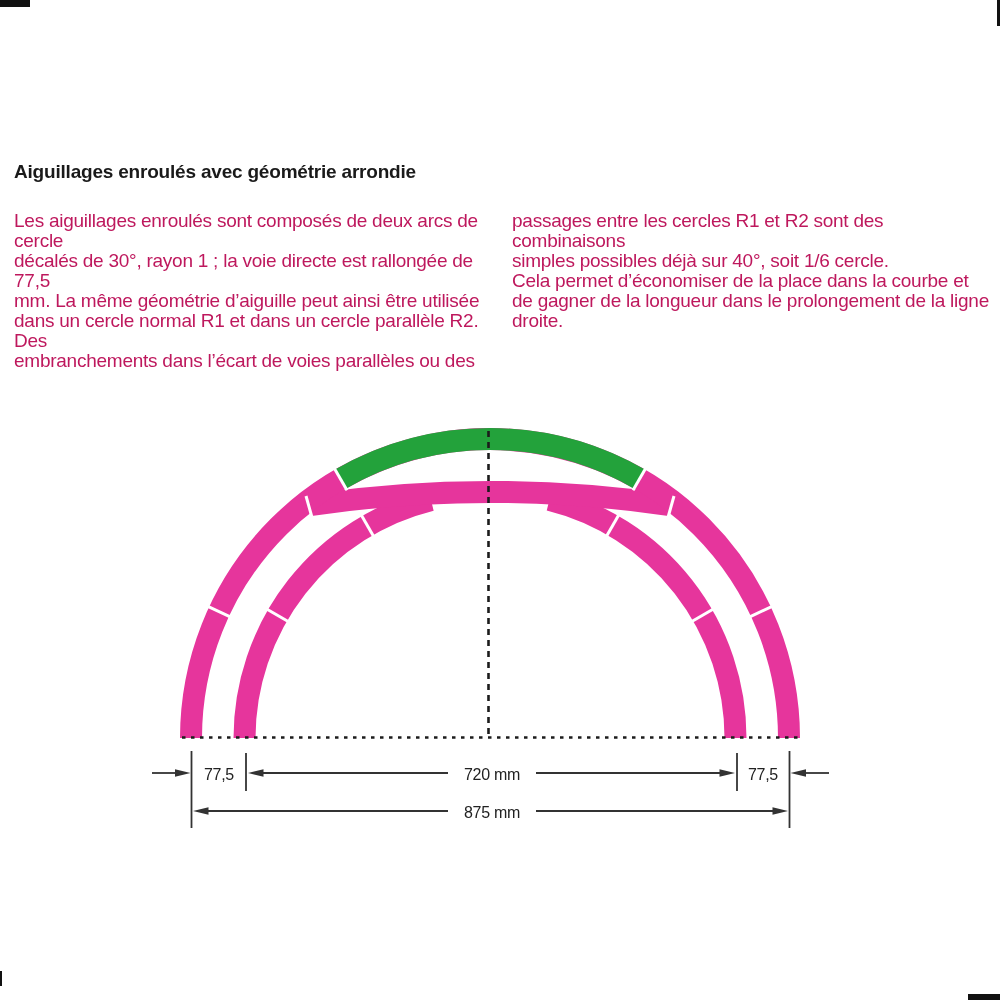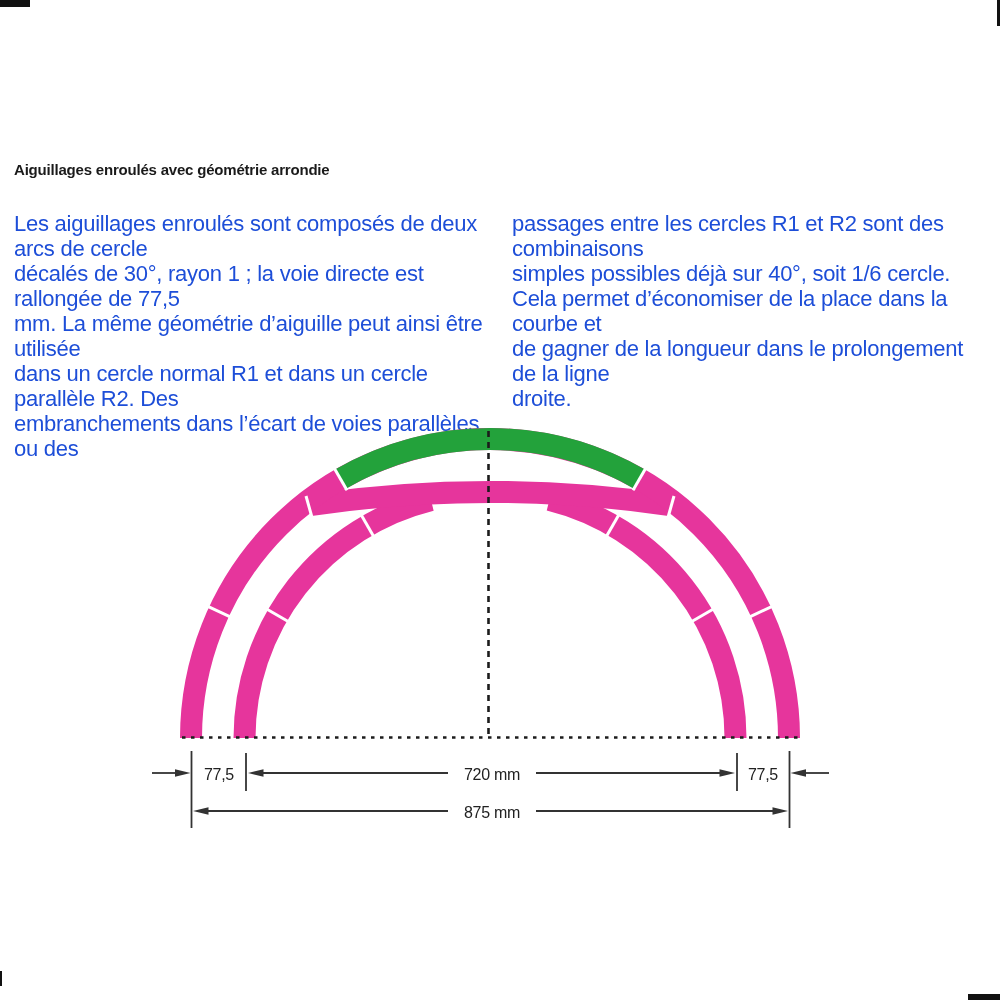--- a/index.html
+++ b/index.html
@@ -5,26 +5,26 @@
   html,body{margin:0;padding:0;}
   body{
     width:1000px;height:1000px;position:relative;overflow:hidden;
     background:#ffffff;
     font-family:"Liberation Sans",sans-serif;
     color:#2f2f2f;
   }
   .artifact{position:absolute;background:#111;}
   .heading{
     position:absolute;left:14px;top:161px;width:700px;
-    font-size:15px;font-weight:bold;color:#1a1a1a;letter-spacing:-0.2px;
+    font-size:19px;font-weight:bold;color:#1a1a1a;letter-spacing:-0.2px;
   }
   .col{
     position:absolute;top:211px;
-    font-size:22px;line-height:25px;letter-spacing:-0.25px;
-    white-space:pre-line;color:#1d4ed8;
+    font-size:19px;line-height:20px;letter-spacing:-0.25px;
+    white-space:pre-line;color:#be185d;
   }
   .col-left{left:14px;width:492px;}
   .col-right{left:512px;width:480px;}
   .diagram-svg{position:absolute;left:0;top:0;width:1000px;height:1000px;}
   .track{fill:none;stroke:var(--track_pink,#e6359c);stroke-width:22;stroke-linecap:butt;}
   .track-green{fill:none;stroke:var(--track_green,#23a23b);stroke-width:22;stroke-linecap:butt;}
   .cut{stroke:#ffffff;stroke-width:3;stroke-linecap:butt;fill:none;}
   .dashline{stroke:#1c1c1c;fill:none;}
   .dim{stroke:var(--line_dark,#333333);stroke-width:1.8;fill:none;}
   .dimhead{fill:var(--line_dark,#333333);stroke:none;}

